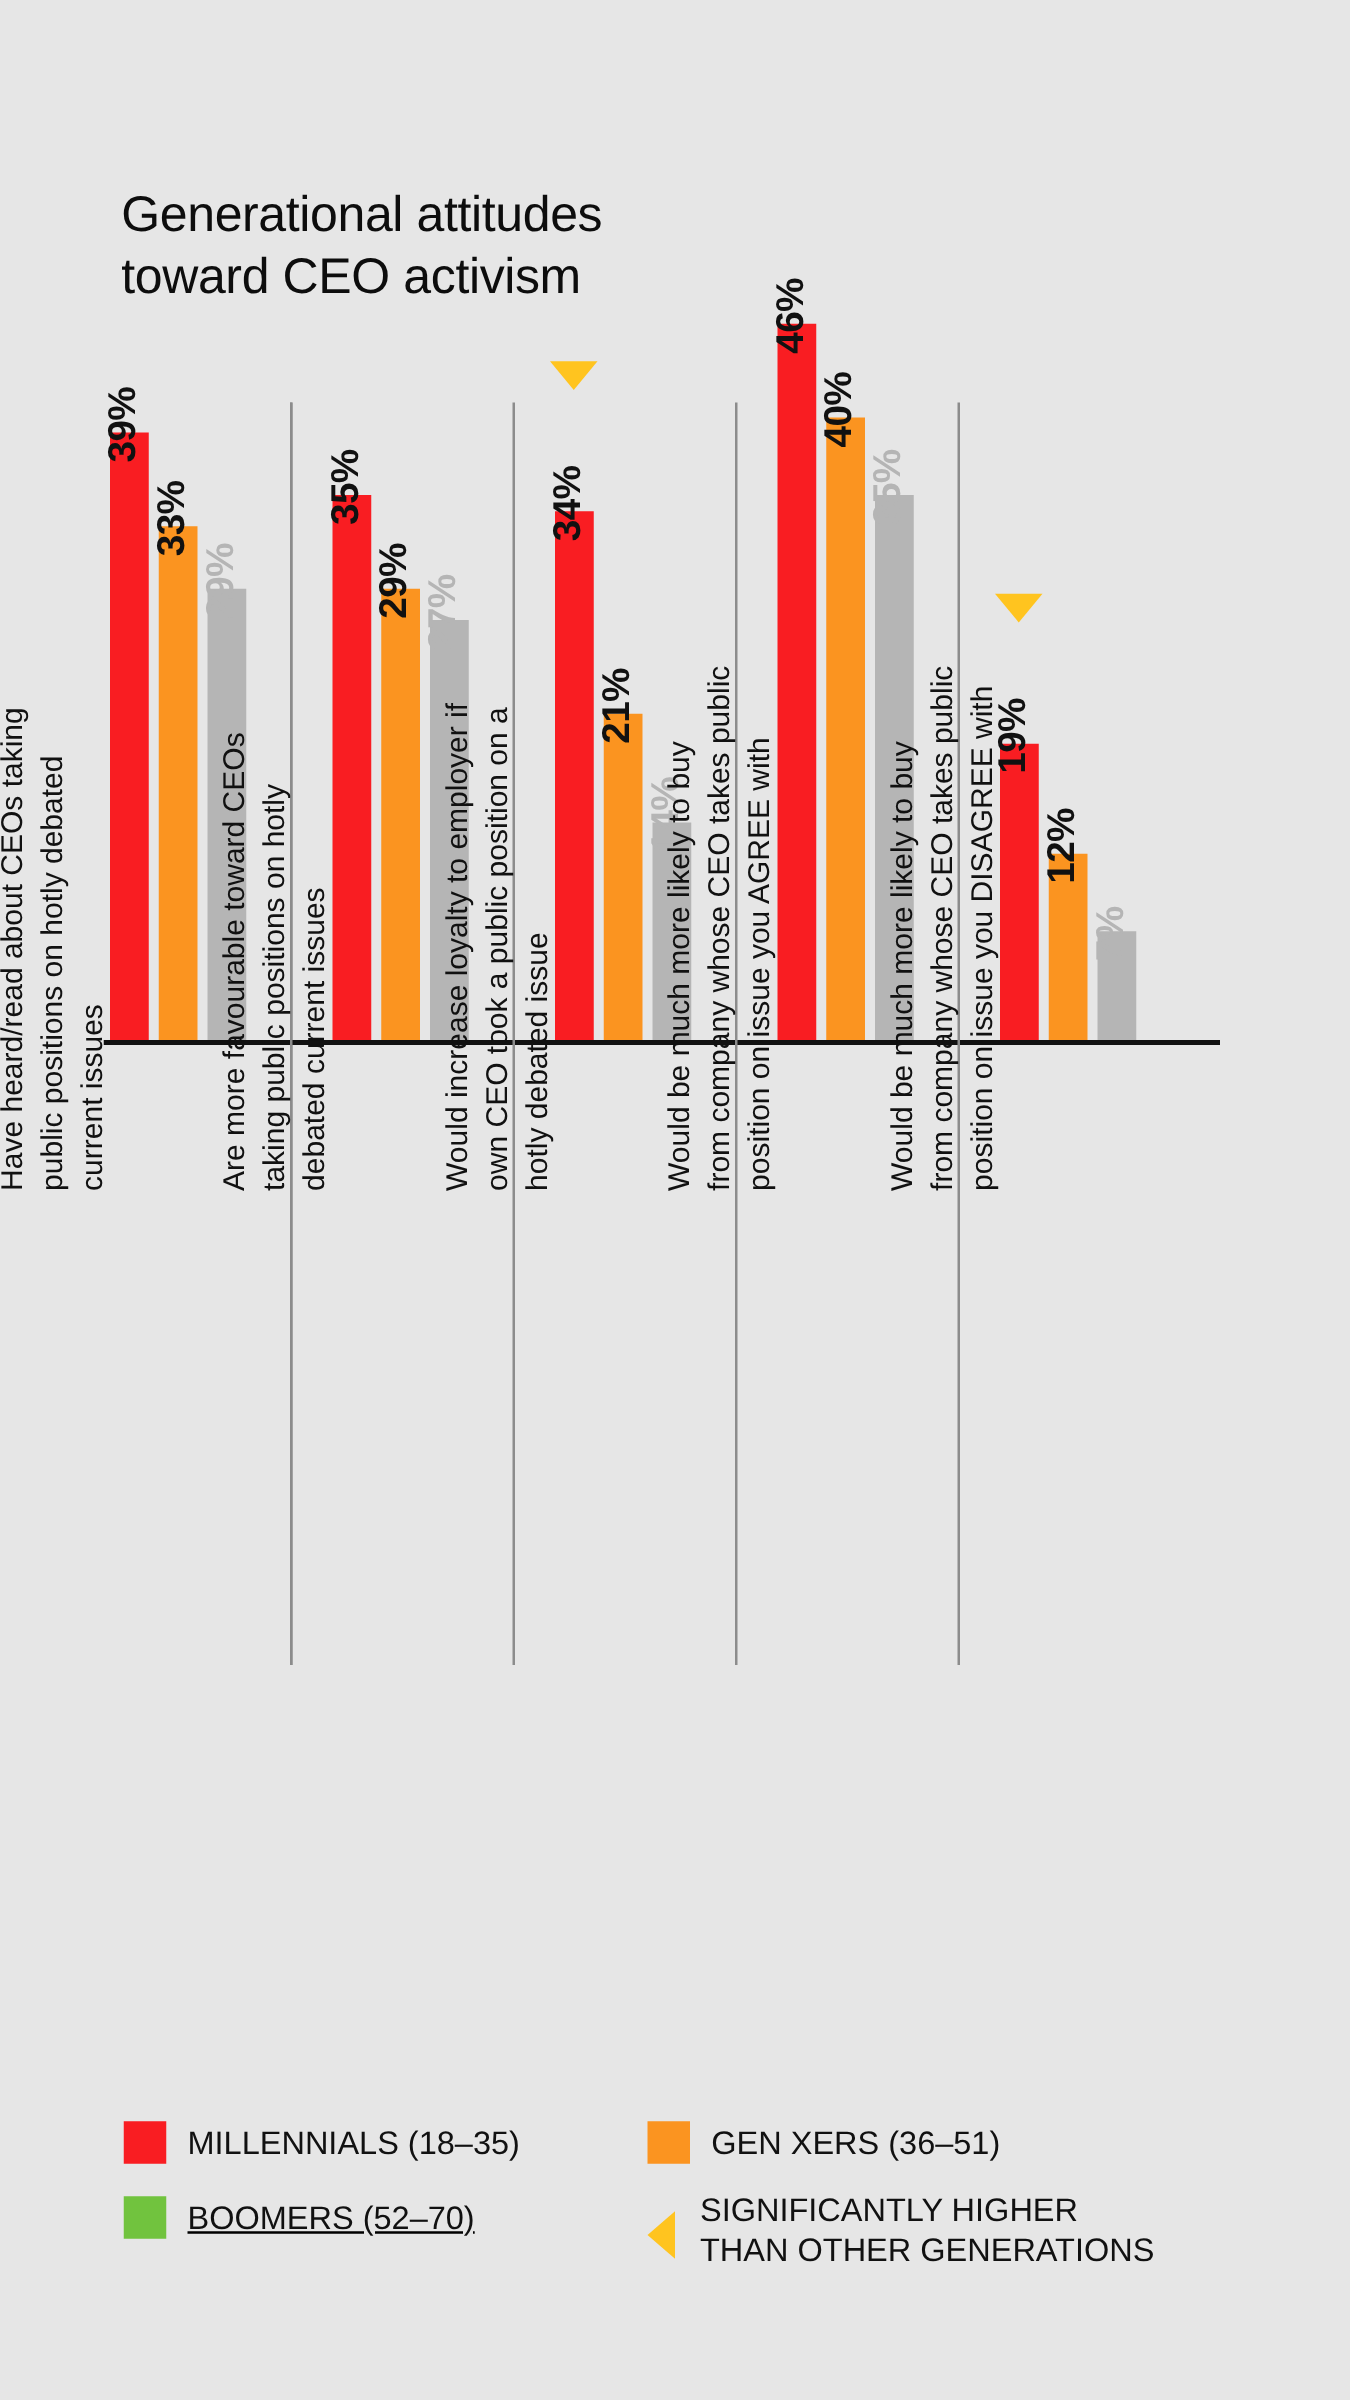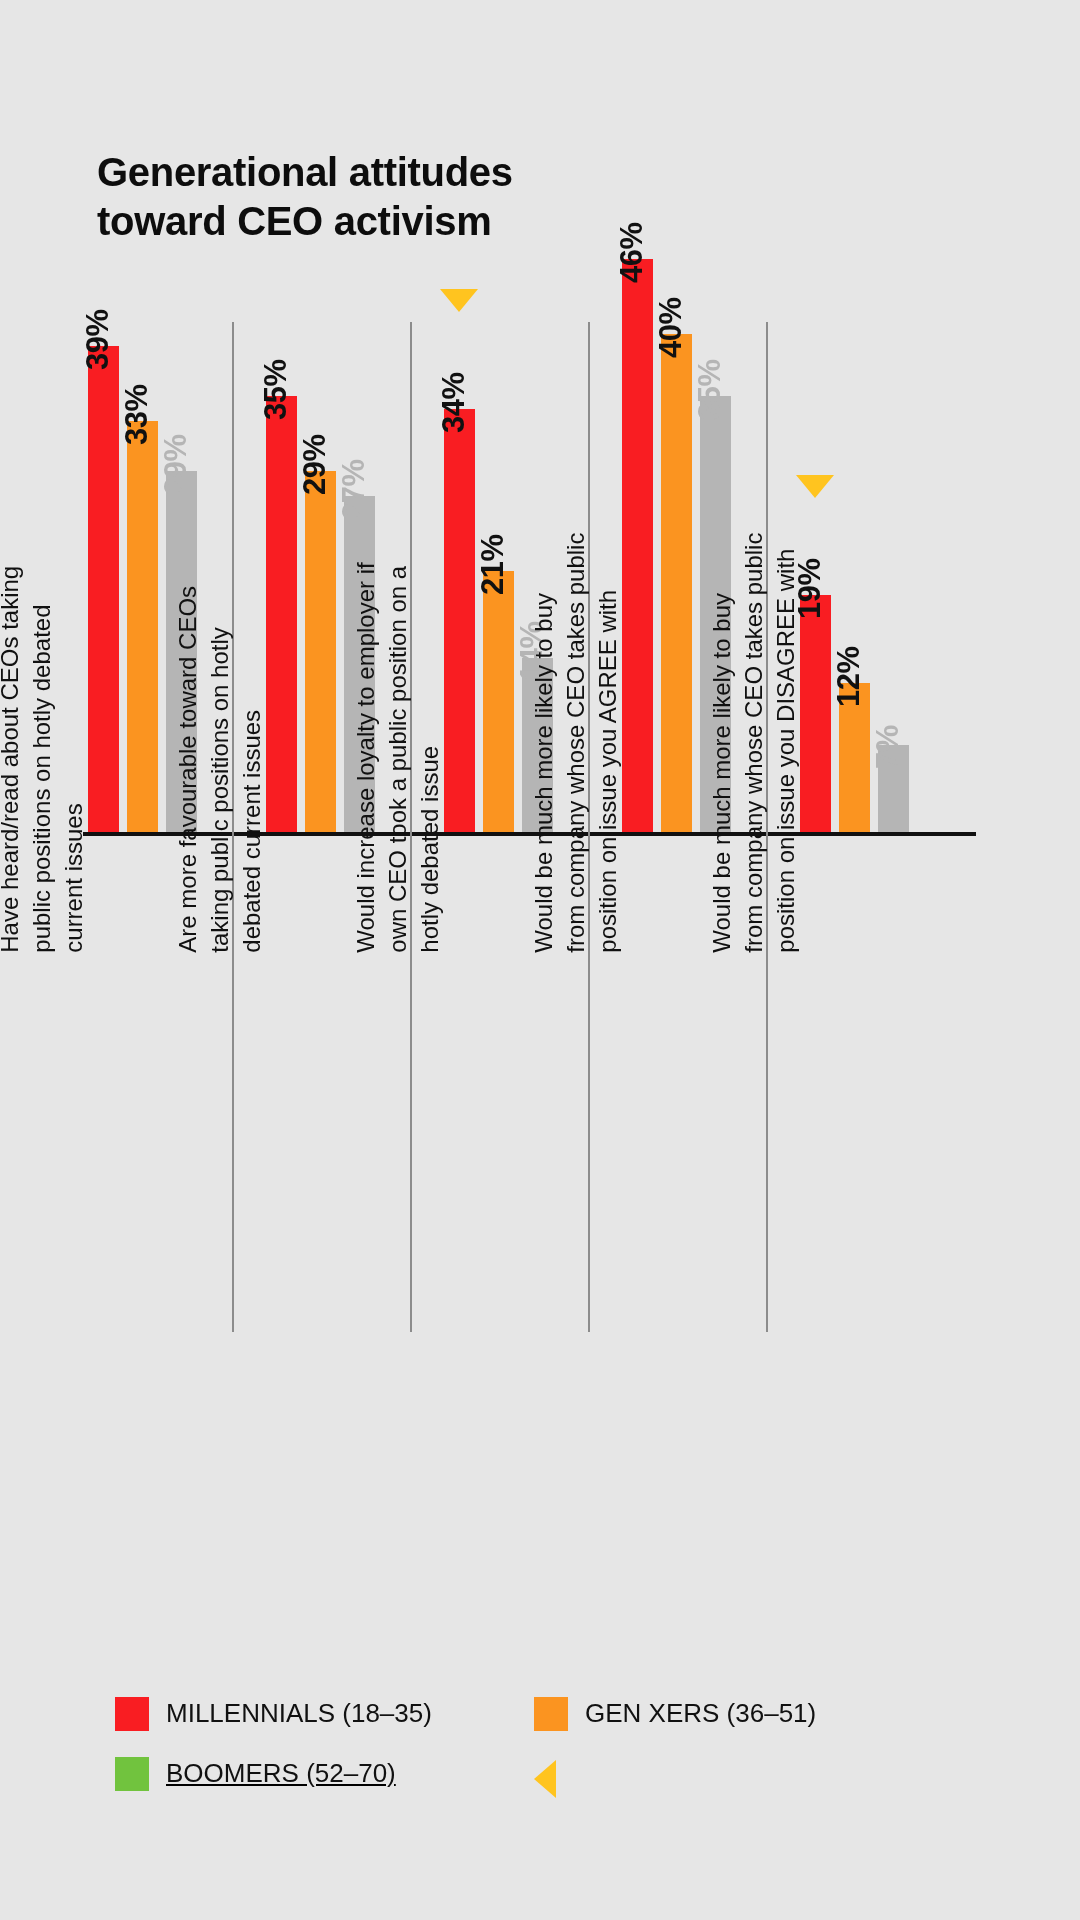--- a/index.html
+++ b/index.html
@@ -14,21 +14,21 @@
     width: 1080px; height: 1920px;
     background: #e6e6e6;
   }
 
   
   #chart-title {
     position: absolute;
     left: 97px; top: 148px;
     width: 620px;
     font-size: 40px;
-    font-weight: bold;
+    font-weight: normal;
     line-height: 1.22;
     color: #0d0d0d;
     letter-spacing: -0.3px;
     white-space: pre-line;
   }
 
   
   #plot-area {
     position: absolute;
     left: 83px; top: 250px;
@@ -95,22 +95,21 @@
 
   
   #legend {
     position: absolute;
     left: 99px; top: 1697px;
     width: 900px; height: 140px;
   }
   .legend-item {
     position: absolute;
     display: flex;
-    align-items: flex-start;
-    margin-left: 16px;
+    align-items: center;
   }
   .swatch {
     width: 34px; height: 34px;
     flex: 0 0 34px;
     margin-right: 17px;
   }
   .sw-red    { background: #f91d22; }
   .sw-green  { background: #71c33e; }
   .sw-orange { background: #fb9420; }
   .tri-left {
@@ -154,20 +153,22 @@
       <span class="legend-text">GEN XERS (36–51)</span>
     </div>
 
     <div class="legend-item" style="left:0px; top:60px;text-decoration:underline;">
       <span class="swatch sw-green"></span>
       <span class="legend-text">BOOMERS (52–70)</span>
     </div>
 
     <div class="legend-item" style="left:419px; top:55px;">
       <span class="tri-left"></span>
+      <span class="legend-text">SIGNIFICANTLY HIGHER
+THAN OTHER GENERATIONS</span>
     </div>
   </div>
 
 <div class="group-sep" style="left: 232px;"></div>
     <div class="group-sep" style="left: 410px;"></div>
     <div class="group-sep" style="left: 588px;"></div>
     <div class="group-sep" style="left: 766px;"></div>
     <div class="bar bar-red" style="left: 88px; width: 31px; height: 485.55px; top: 346.45px; bottom: auto;"></div>
     <div class="value-label vl-dark" style="left: 116px; top: 334.45px;">39%</div>
     <div class="bar bar-orange" style="left: 127px; width: 31px; height: 410.85px; top: 421.15px; bottom: auto;"></div>

